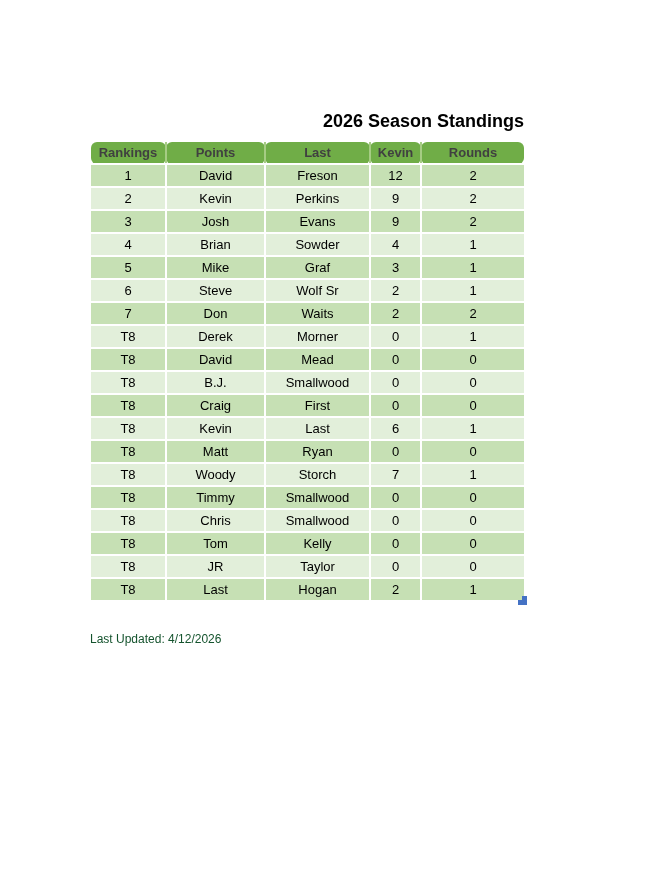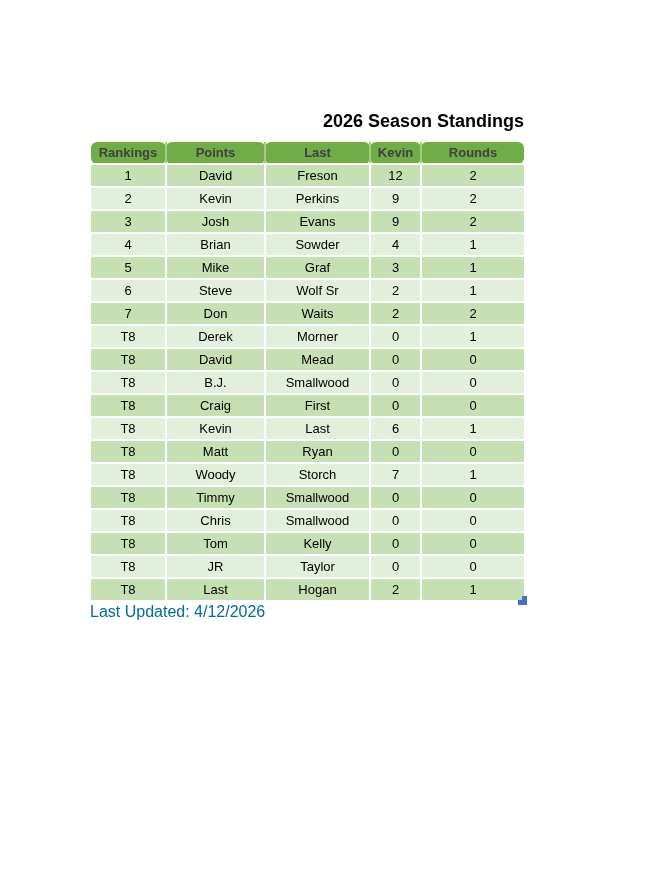--- a/index.html
+++ b/index.html
@@ -59,23 +59,23 @@
     border-left: 2px solid #ffffff;
     border-top: 2px solid #ffffff;
   }
   table.standings td:first-child { border-left: none; }
   table.standings tbody tr:first-child td { border-top: none; }
   tr.band-dark td  { background: #C6E0B4; }
   tr.band-light td { background: #E2EFDA; }
   .footer-note {
     position: absolute;
     left: 90px;
-    top: 603px;
-    font-size: 16px;
-    color: #0369a1;
+    top: 632px;
+    font-size: 12px;
+    color: #14532d;
     white-space: nowrap;
   }
   .resize-handle {
     position: absolute;
     left: 518px;
     top: 596px;
     width: 9px;
     height: 9px;
     cursor: nwse-resize;
   }

